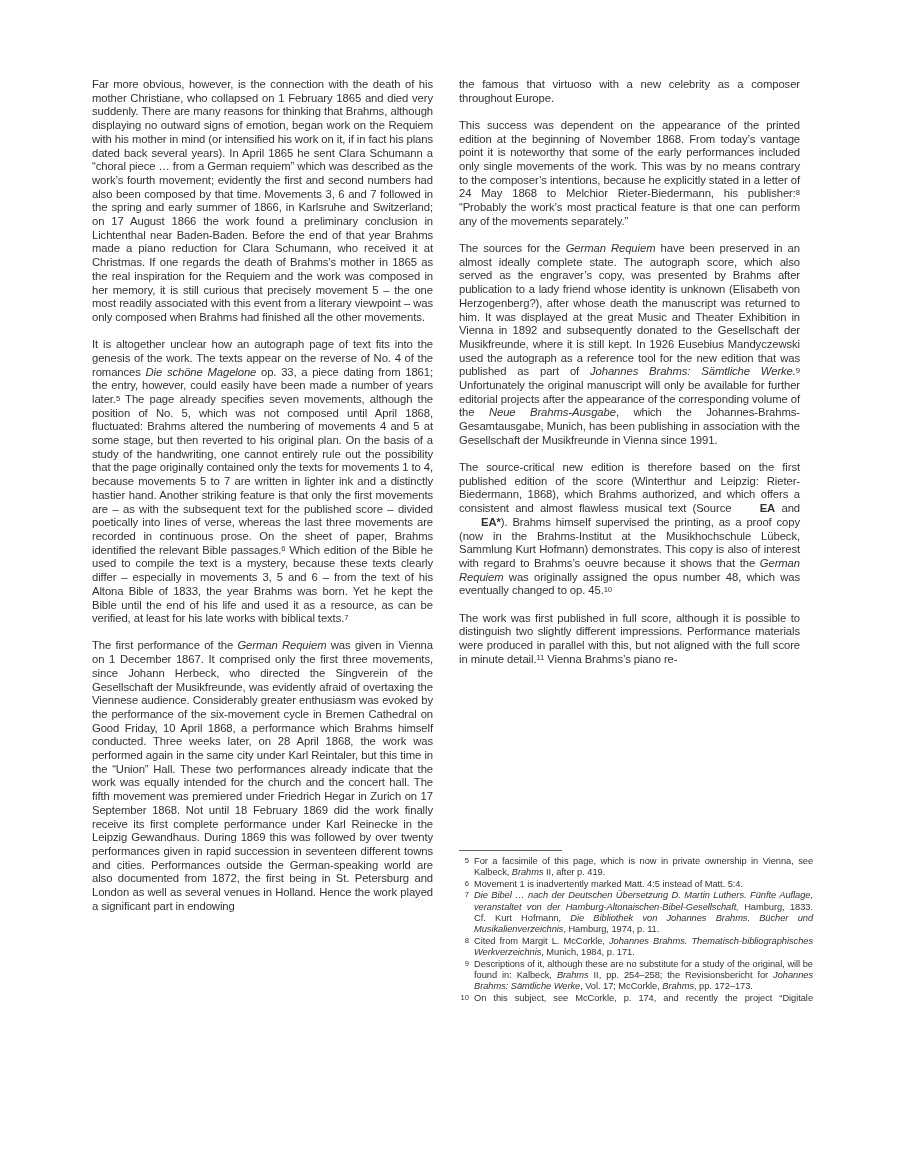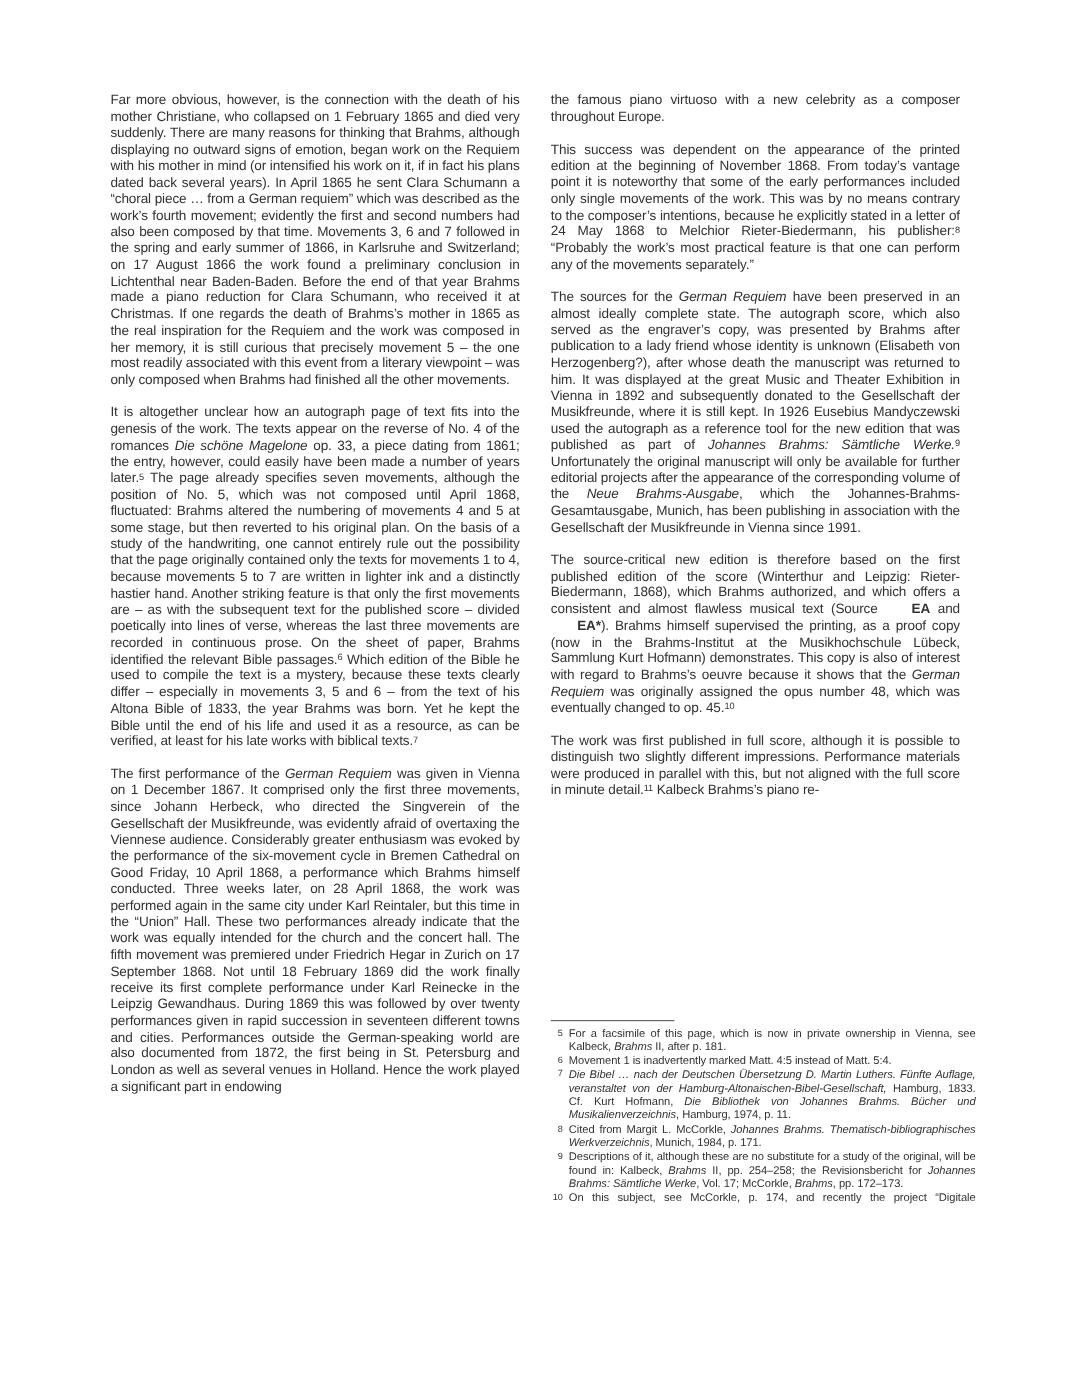--- a/index.html
+++ b/index.html
@@ -46,30 +46,30 @@
 
 <div class="page">
   <div class="columns">
     <div class="col" id="left-col">
         <p><span>Far more obvious, however, is the connection with the death of his mother Christiane, who collapsed on 1 February 1865 and died very suddenly. There are many reasons for thinking that Brahms, although displaying no outward signs of emotion, began work on the Requiem with his mother in mind (or intensified his work on it, if in fact his plans dated back several years). In April 1865 he sent Clara Schumann a “choral piece … from a German requiem” which was described as the work’s fourth movement; evidently the first and second numbers had also been composed by that time. Movements 3, 6 and 7 followed in the spring and early summer of 1866, in Karlsruhe and Switzerland; on 17 August 1866 the work found a preliminary conclusion in Lichtenthal near Baden-Baden. Before the end of that year Brahms made a piano reduction for Clara Schumann, who received it at Christmas. If one regards the death of Brahms’s mother in 1865 as the real inspiration for the Requiem and the work was composed in her memory, it is still curious that precisely movement 5 – the one most readily associated with this event from a literary viewpoint – was only composed when Brahms had finished all the other movements.</span></p>
         <p><span>It is altogether unclear how an autograph page of text fits into the genesis of the work. The texts appear on the reverse of No. 4 of the romances </span><span class="it">Die schöne Magelone</span><span> op. 33, a piece dating from 1861; the entry, however, could easily have been made a number of years later.</span><sup>5</sup><span> The page already specifies seven movements, although the position of No. 5, which was not composed until April 1868, fluctuated: Brahms altered the numbering of movements 4 and 5 at some stage, but then reverted to his original plan. On the basis of a study of the handwriting, one cannot entirely rule out the possibility that the page originally contained only the texts for movements 1 to 4, because movements 5 to 7 are written in lighter ink and a distinctly hastier hand. Another striking feature is that only the first movements are – as with the subsequent text for the published score – divided poetically into lines of verse, whereas the last three movements are recorded in continuous prose. On the sheet of paper, Brahms identified the relevant Bible passages.</span><sup>6</sup><span> Which edition of the Bible he used to compile the text is a mystery, because these texts clearly differ – especially in movements 3, 5 and 6 – from the text of his Altona Bible of 1833, the year Brahms was born. Yet he kept the Bible until the end of his life and used it as a resource, as can be verified, at least for his late works with biblical texts.</span><sup>7</sup></p>
         <p><span>The first performance of the </span><span class="it">German Requiem</span><span> was given in Vienna on 1 December 1867. It comprised only the first three movements, since Johann Herbeck, who directed the Singverein of the Gesellschaft der Musikfreunde, was evidently afraid of overtaxing the Viennese audience. Considerably greater enthusiasm was evoked by the performance of the six-movement cycle in Bremen Cathedral on Good Friday, 10 April 1868, a performance which Brahms himself conducted. Three weeks later, on 28 April 1868, the work was performed again in the same city under Karl Reintaler, but this time in the “Union” Hall. These two performances already indicate that the work was equally intended for the church and the concert hall. The fifth movement was premiered under Friedrich Hegar in Zurich on 17 September 1868. Not until 18 February 1869 did the work finally receive its first complete performance under Karl Reinecke in the Leipzig Gewandhaus. During 1869 this was followed by over twenty performances given in rapid succession in seventeen different towns and cities. Performances outside the German-speaking world are also documented from 1872, the first being in St. Petersburg and London as well as several venues in Holland. Hence the work played a significant part in endowing</span></p>
       </div>
     <div class="col col-right">
       <div id="right-body">
-          <p><span>the famous piano virtuoso with a new celebrity as a composer throughout Europe.</span></p>
+          <p><span>the famous that virtuoso with a new celebrity as a composer throughout Europe.</span></p>
           <p><span>This success was dependent on the appearance of the printed edition at the beginning of November 1868. From today’s vantage point it is noteworthy that some of the early performances included only single movements of the work. This was by no means contrary to the composer’s intentions, because he explicitly stated in a letter of 24 May 1868 to Melchior Rieter-Biedermann, his publisher:</span><sup>8</sup><span> “Probably the work’s most practical feature is that one can perform any of the movements separately.”</span></p>
           <p><span>The sources for the </span><span class="it">German Requiem</span><span> have been preserved in an almost ideally complete state. The autograph score, which also served as the engraver’s copy, was presented by Brahms after publication to a lady friend whose identity is unknown (Elisabeth von Herzogenberg?), after whose death the manuscript was returned to him. It was displayed at the great Music and Theater Exhibition in Vienna in 1892 and subsequently donated to the Gesellschaft der Musikfreunde, where it is still kept. In 1926 Eusebius Mandyczewski used the autograph as a reference tool for the new edition that was published as part of </span><span class="it">Johannes Brahms: Sämtliche Werke.</span><sup>9</sup><span> Unfortunately the original manuscript will only be available for further editorial projects after the appearance of the corresponding volume of the </span><span class="it">Neue Brahms-Ausgabe</span><span>, which the Johannes-Brahms-Gesamtausgabe, Munich, has been publishing in association with the Gesellschaft der Musikfreunde in Vienna since 1991.</span></p>
           <p><span>The source-critical new edition is therefore based on the first published edition of the score (Winterthur and Leipzig: Rieter-Biedermann, 1868), which Brahms authorized, and which offers a consistent and almost flawless musical text (Source </span><span class="bd">EA</span><span> and </span><span class="bd">EA*</span><span>). Brahms himself supervised the printing, as a proof copy (now in the Brahms-Institut at the Musikhochschule Lübeck, Sammlung Kurt Hofmann) demonstrates. This copy is also of interest with regard to Brahms’s oeuvre because it shows that the </span><span class="it">German Requiem</span><span> was originally assigned the opus number 48, which was eventually changed to op. 45.</span><sup>10</sup></p>
-          <p><span>The work was first published in full score, although it is possible to distinguish two slightly different impressions. Performance materials were produced in parallel with this, but not aligned with the full score in minute detail.</span><sup>11</sup><span> Kalbeck Brahms’s piano re-</span></p>
+          <p><span>The work was first published in full score, although it is possible to distinguish two slightly different impressions. Performance materials were produced in parallel with this, but not aligned with the full score in minute detail.</span><sup>11</sup><span> Vienna Brahms’s piano re-</span></p>
         </div>
       <div class="footnotes">
         <div class="fn-rule"></div>
         <div id="fn-list">
-            <div class="fn"><span class="fn-num">5</span><span>For a facsimile of this page, which is now in private ownership in Vienna, see Kalbeck, </span><span class="it">Brahms</span><span> II, after p. 181.</span></div>
+            <div class="fn"><span class="fn-num">5</span><span>For a facsimile of this page, which is now in private ownership in Vienna, see Kalbeck, </span><span class="it">Brahms</span><span> II, after p. 419.</span></div>
             <div class="fn"><span class="fn-num">6</span><span>Movement 1 is inadvertently marked Matt. 4:5 instead of Matt. 5:4.</span></div>
             <div class="fn"><span class="fn-num">7</span><span class="it">Die Bibel … nach der Deutschen Übersetzung D. Martin Luthers. Fünfte Auflage, veranstaltet von der Hamburg-Altonaischen-Bibel-Gesellschaft,</span><span> Hamburg, 1833. Cf. Kurt Hofmann, </span><span class="it">Die Bibliothek von Johannes Brahms. Bücher und Musikalienverzeichnis</span><span>, Hamburg, 1974, p. 11.</span></div>
             <div class="fn"><span class="fn-num">8</span><span>Cited from Margit L. McCorkle, </span><span class="it">Johannes Brahms. Thematisch-bibliographisches Werkverzeichnis</span><span>, Munich, 1984, p. 171.</span></div>
             <div class="fn"><span class="fn-num">9</span><span>Descriptions of it, although these are no substitute for a study of the original, will be found in: Kalbeck, </span><span class="it">Brahms</span><span> II, pp. 254–258; the Revisionsbericht for </span><span class="it">Johannes Brahms: Sämtliche Werke</span><span>, Vol. 17; McCorkle, </span><span class="it">Brahms</span><span>, pp. 172–173.</span></div>
             <div class="fn"><span class="fn-num">10</span><span>On this subject, see McCorkle, p. 174, and recently the project “Digitale Notenschrank” (Digital Music Cabinet) of the Brahms-Institut at the Musikhochschule Lübeck, although presently it is not yet possible to inspect the proof copy on-line (http://www.brahms-institut.de/web/notendrucke.html).</span></div>
             <div class="fn"><span class="fn-num">11</span><span>For details of editions of the score and dates of publication, see McCorkle, pp. 175–179.</span></div>
           </div>
       </div>
     </div>
   </div>

